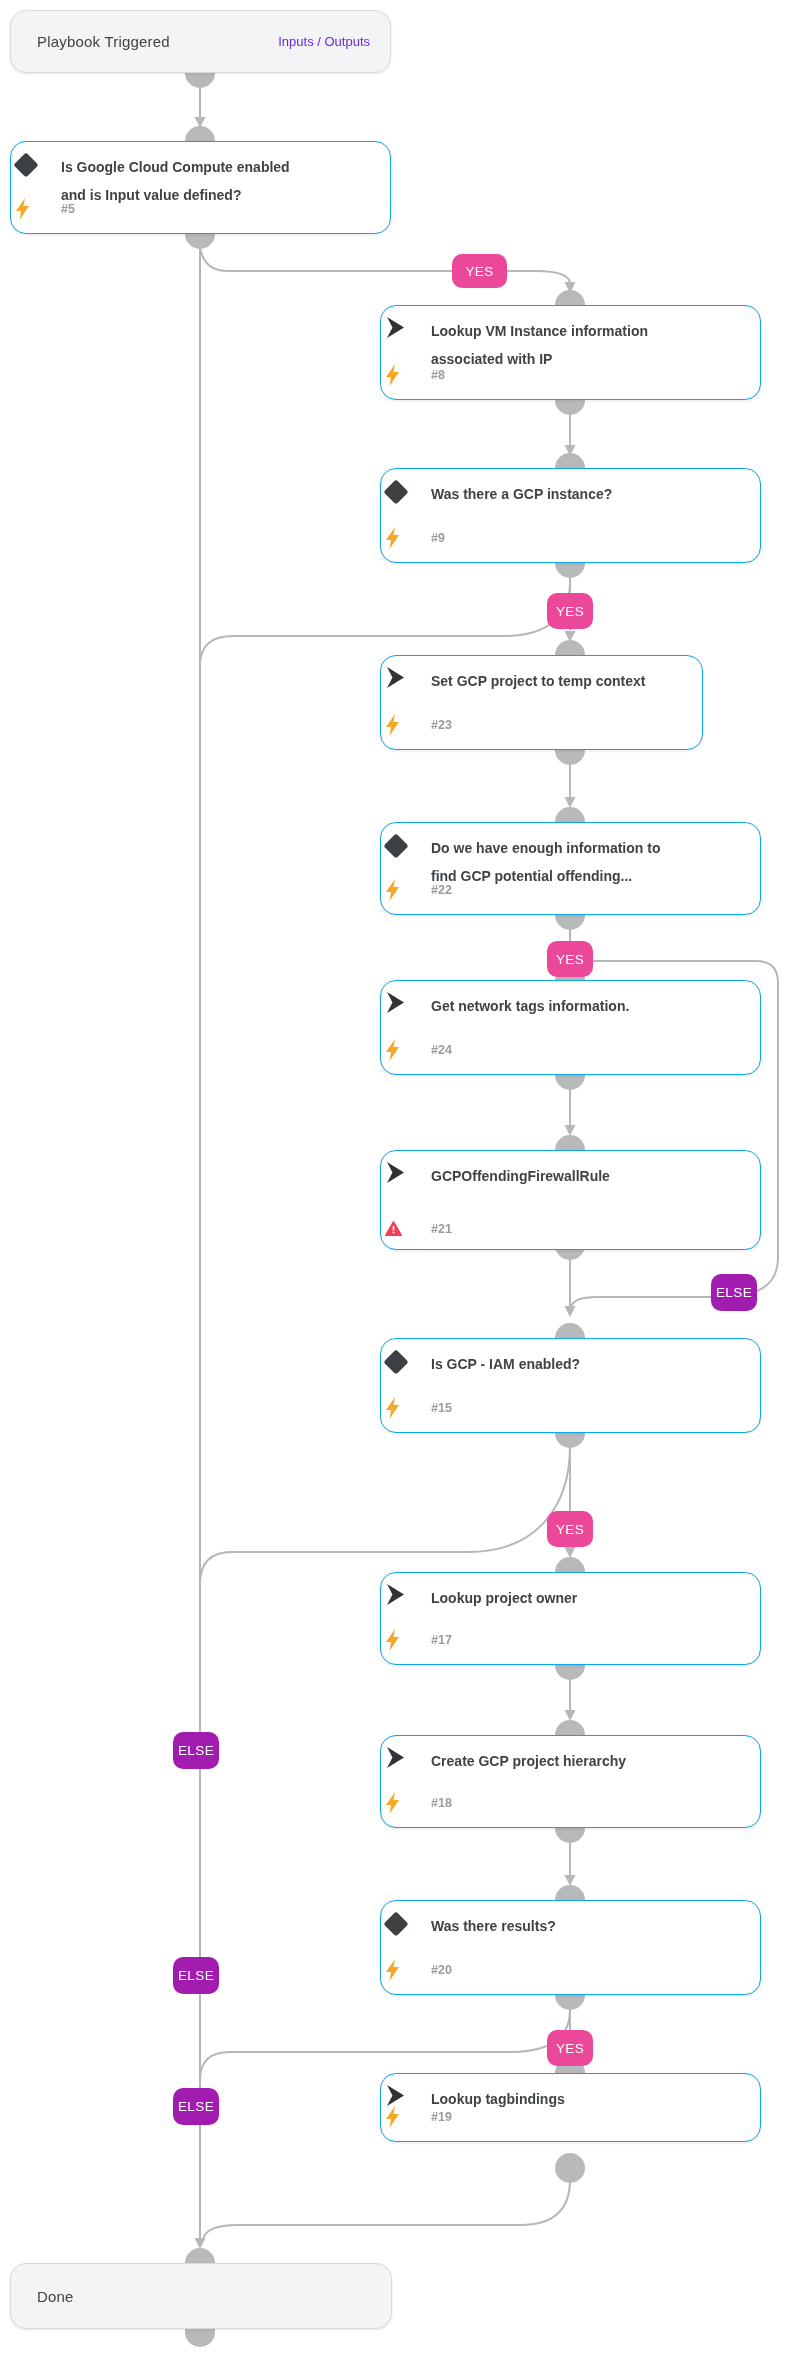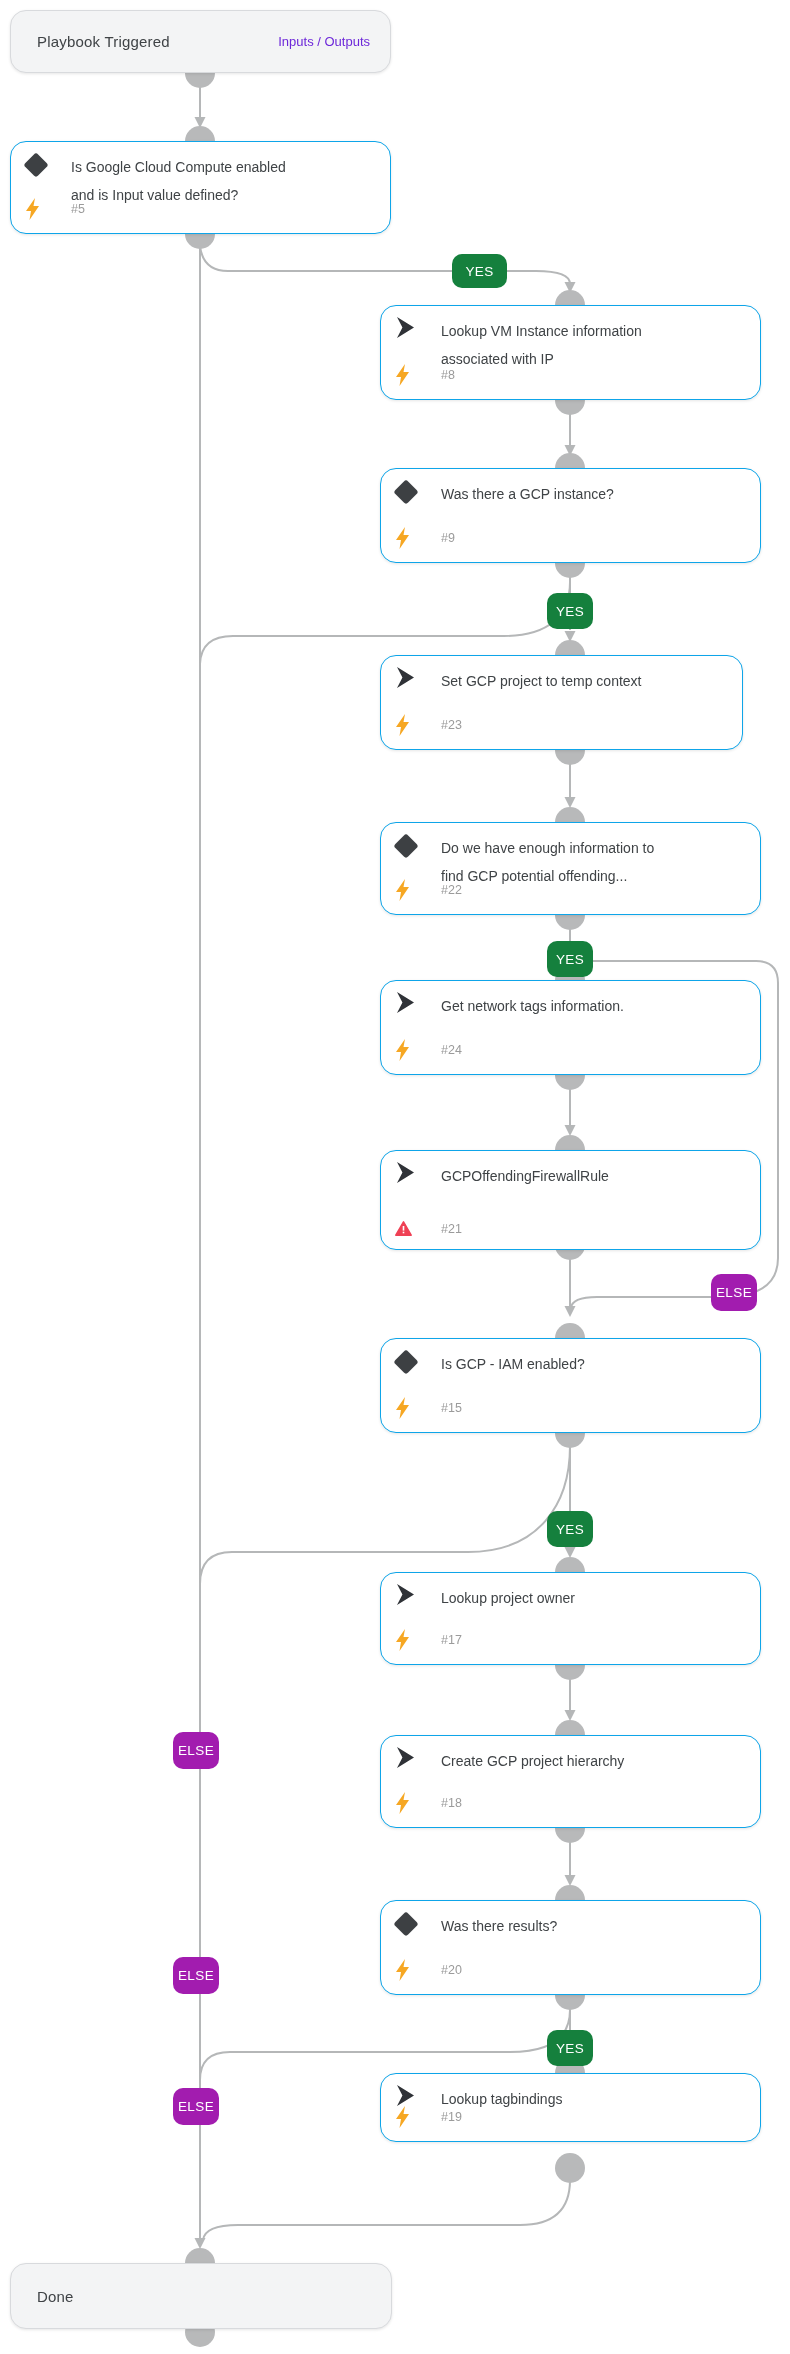--- a/index.html
+++ b/index.html
@@ -4,31 +4,31 @@
 <style>
   html,body{margin:0;padding:0;background:#ffffff;}
   body{width:790px;height:2354px;position:relative;font-family:"Liberation Sans","DejaVu Sans",sans-serif;overflow:hidden;}
   #canvas{position:absolute;left:0;top:0;width:790px;height:2354px;}
   .card{position:absolute;background:#ffffff;border:1px solid #0ea5e9;border-radius:16px;
         box-shadow:0 1px 3px rgba(0,0,0,0.10);box-sizing:border-box;}
   .card.endpoint{background:#f3f4f5;border-color:#d8dadd;display:flex;align-items:center;}
   .endpoint-inner{display:flex;align-items:center;justify-content:space-between;width:100%;padding:0 20px 0 26px;}
   .endpoint-title{font-size:15px;color:#3f4346;letter-spacing:0.2px;}
   .io-link{font-size:13px;color:#6d28d9;cursor:pointer;}
-  .row{position:absolute;left:14px;right:14px;display:flex;align-items:flex-start;}
+  .row{position:absolute;left:4px;right:14px;display:flex;align-items:flex-start;font-weight:bold;}
   .row.title-row{top:11px;}
   .row.id-row{bottom:13px;align-items:center;}
   .icon-col{width:26px;flex:none;display:flex;justify-content:flex-start;}
   .title-text{margin-left:20px;font-size:14px;line-height:28px;color:#3f4346;}
   .id-text{margin-left:20px;font-size:12.5px;color:#9b9b9b;}
   .icon-diamond{width:18px;height:18px;background:#3d4043;border-radius:3px;transform:rotate(45deg);margin:3px 0 0 2px;}
   .icon-chevron{width:17px;height:21px;background:#2f3237;clip-path:polygon(0 0,100% 50%,0 100%,32% 50%);margin-left:2px;}
   .badge{position:absolute;display:flex;align-items:center;justify-content:center;border-radius:10px;
          color:#ffffff;font-size:13.5px;letter-spacing:0.4px;}
-  .badge.yes{background:#15803d;width:46px;height:36px;}
+  .badge.yes{background:#ec4899;width:46px;height:36px;}
   .badge.yes.wide{width:55px;height:34px;}
   .badge.else{background:#a21caf;width:46px;height:37px;}
 </style>
 </head>
 <body>
 
 <svg id="canvas" viewBox="0 0 790 2354" xmlns="http://www.w3.org/2000/svg">
   <g stroke="#b5b7b8" stroke-width="2" fill="none">
 
     <path d="M200,80 V118"></path>
@@ -164,21 +164,21 @@
   <div class="row id-row">
       <span class="icon-col">
       <svg width="15" height="22" viewBox="0 0 13 22">
           <polygon points="9,0 0,13 5,13 3.5,22 13,8 7.5,8" fill="#F6A723"></polygon>
         </svg>
       </span>
     <span class="id-text">#9</span>
     </div>
 </div>
 
-<div class="card" style="left:380px;top:655px;width:363px;height:95px;padding-left:16px;">
+<div class="card" style="left:380px;top:655px;width:323px;height:95px;padding-left:16px;">
   <div class="row title-row">
       <span class="icon-col">
         <span class="icon-chevron"></span>
       </span>
     <span class="title-text"><span>Set GCP project to temp context</span></span>
     </div>
   <div class="row id-row">
       <span class="icon-col">
       <svg width="15" height="22" viewBox="0 0 13 22">
           <polygon points="9,0 0,13 5,13 3.5,22 13,8 7.5,8" fill="#F6A723"></polygon>

